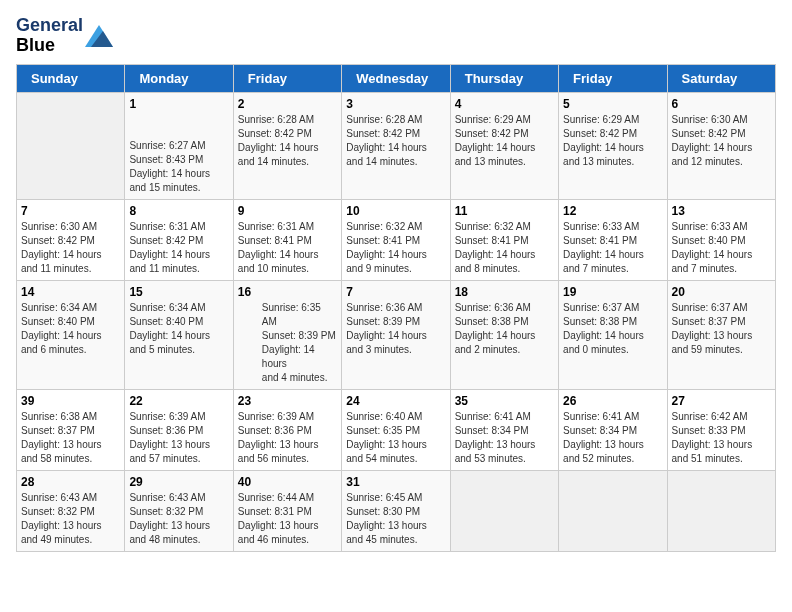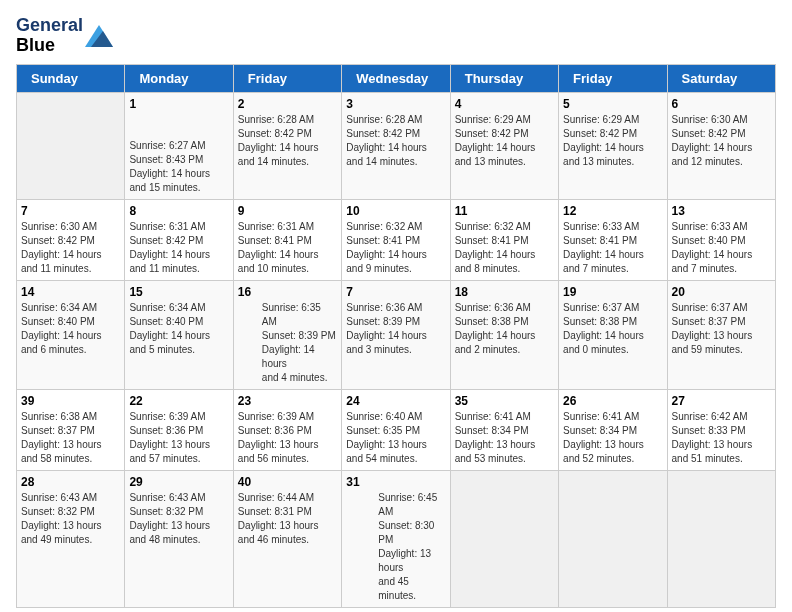--- a/index.html
+++ b/index.html
@@ -340,21 +340,21 @@
         </td>
         <td>
           <span class="day-num">40</span>
           <div class="day-info" style="white-space: pre-line;">Sunrise: 6:44 AM
 Sunset: 8:31 PM
 Daylight: 13 hours
 and 46 minutes.</div>
         </td>
         <td>
           <span class="day-num">31</span>
-          <div class="day-info" style="white-space: pre-line; margin-left: 32px;">Sunrise: 6:45 AM
+          <div class="day-info" style="white-space: pre-line;">Sunrise: 6:45 AM
 Sunset: 8:30 PM
 Daylight: 13 hours
 and 45 minutes.</div>
         </td>
         <td class="empty-cell"></td>
         <td class="empty-cell"></td>
         <td class="empty-cell"></td>
       </tr>
     </tbody>
 </table>

